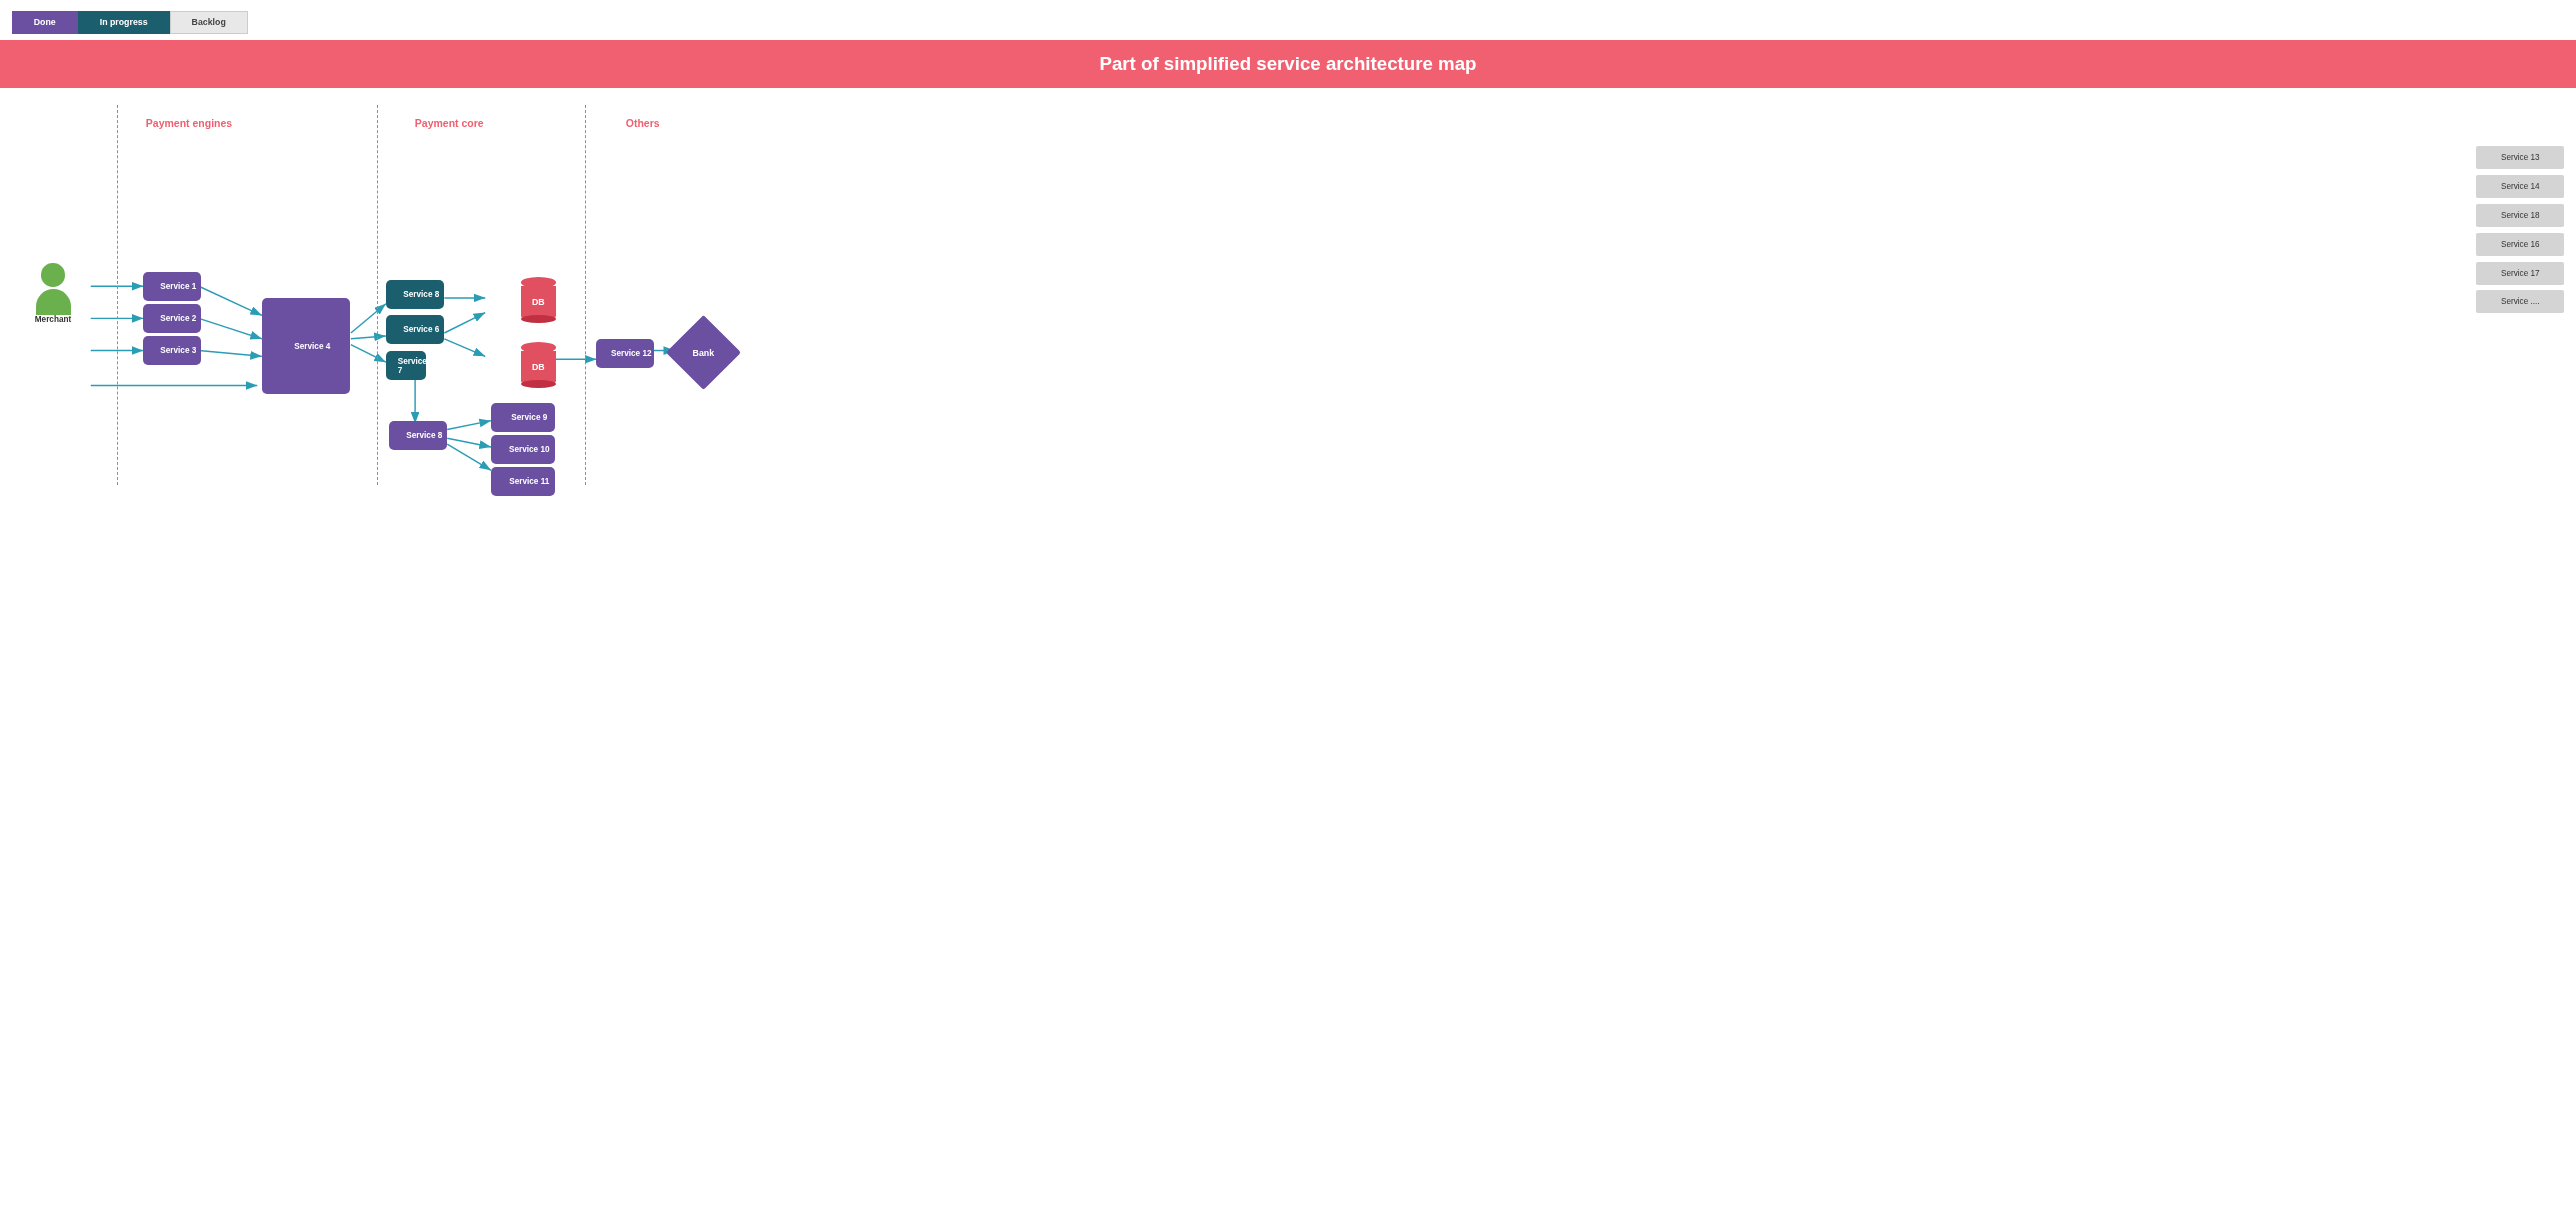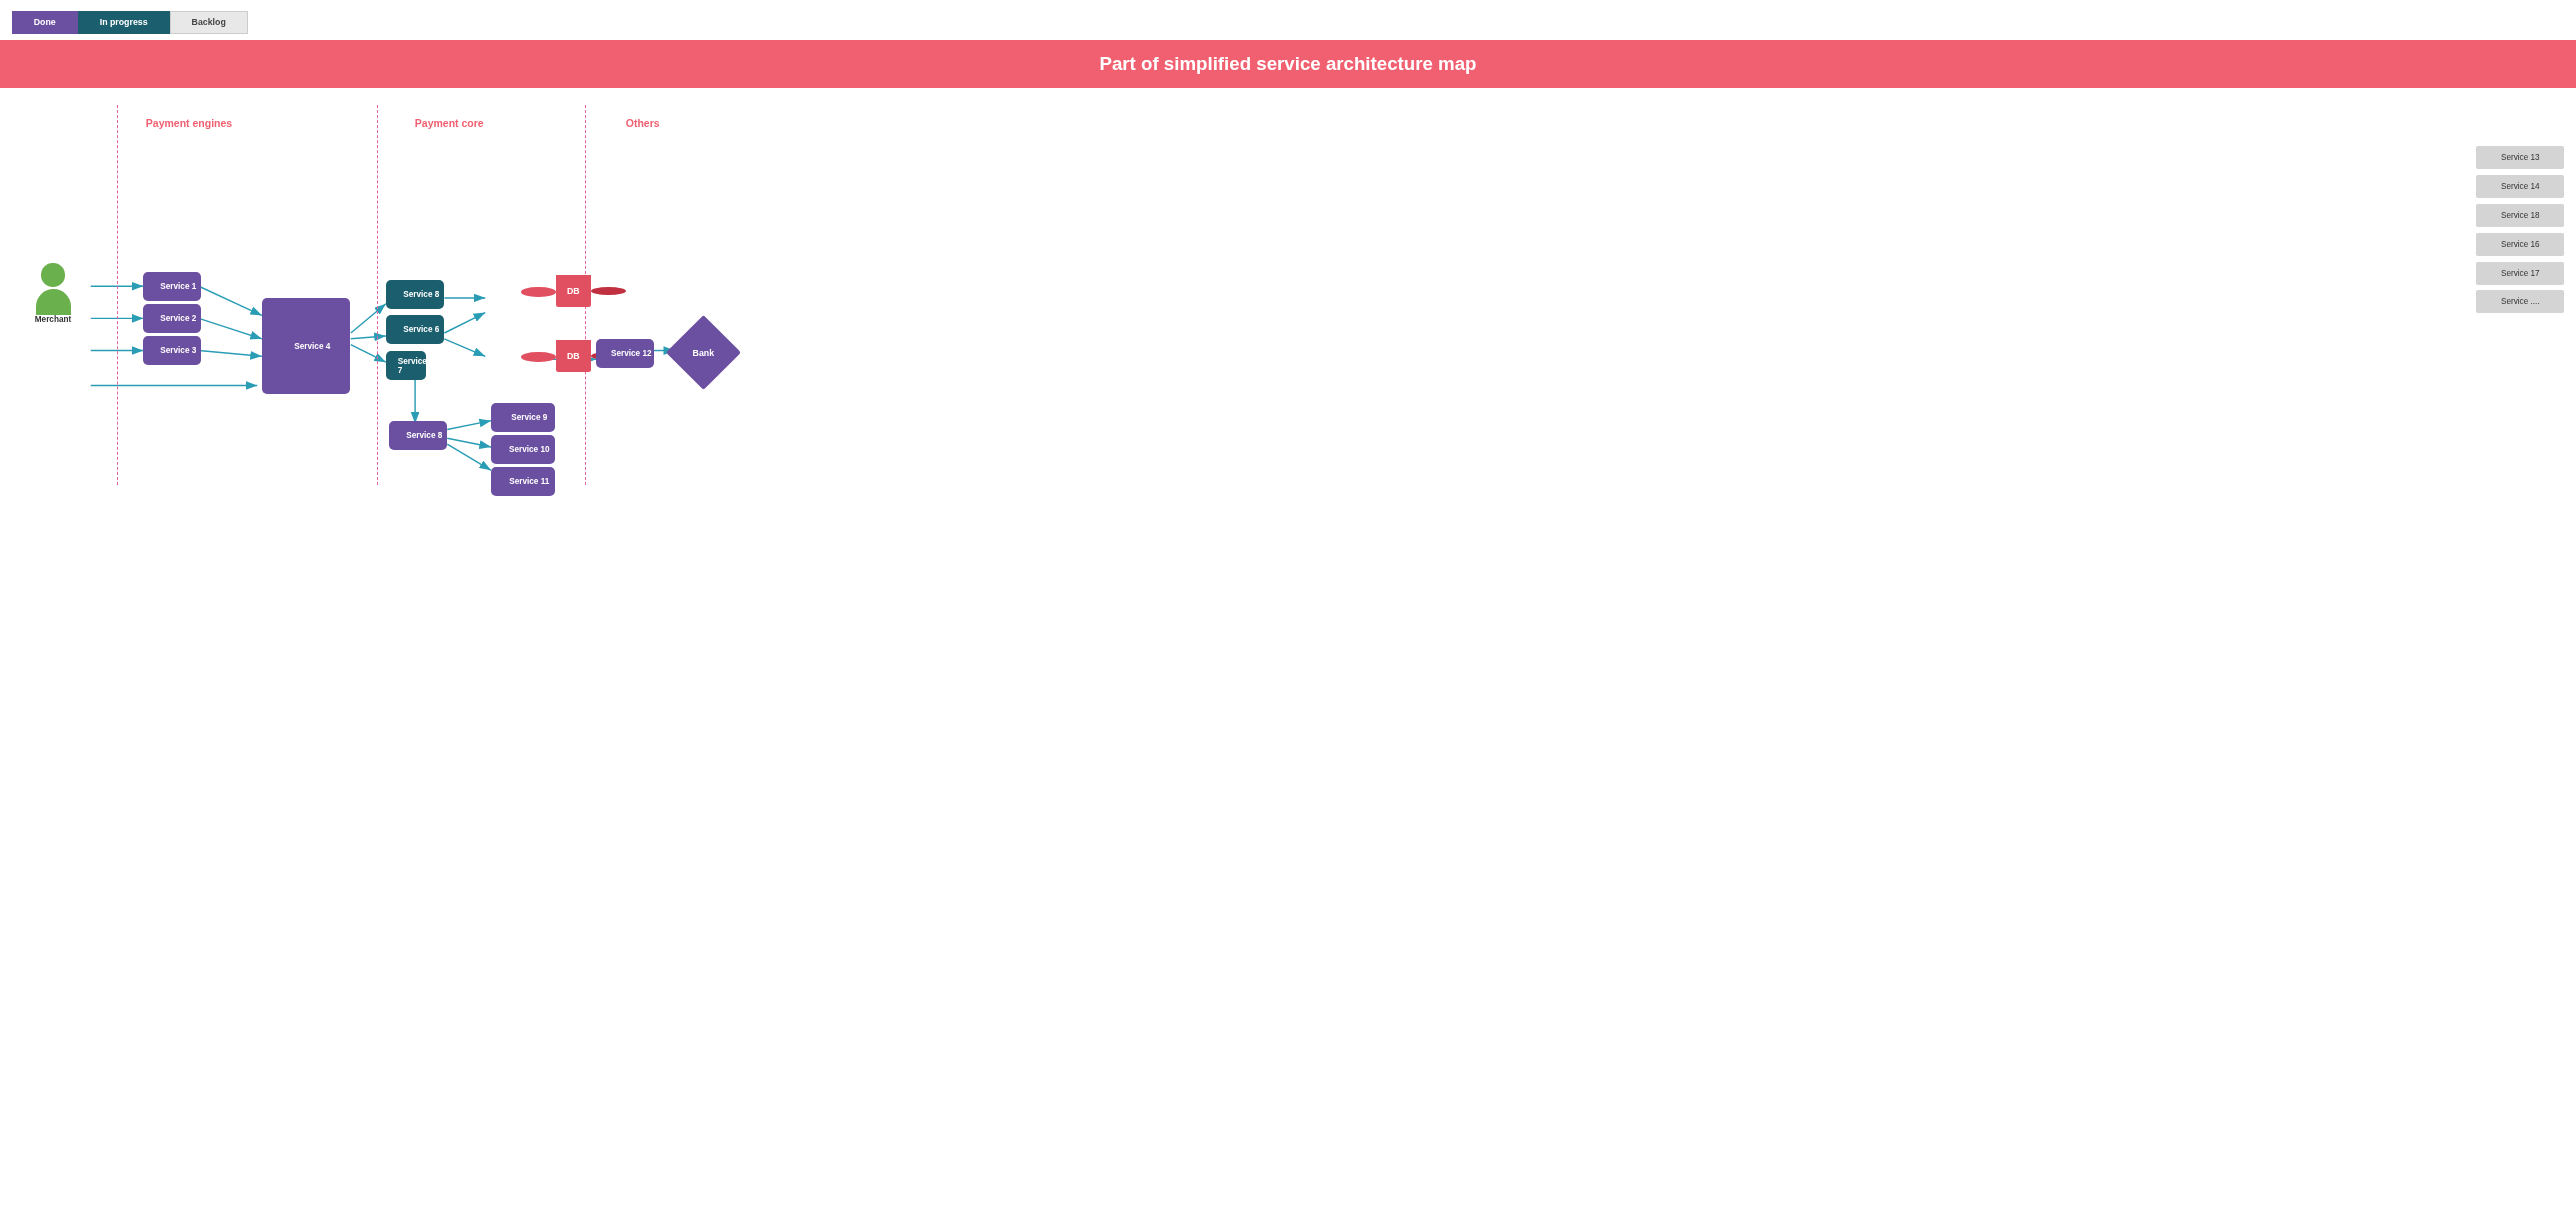--- a/index.html
+++ b/index.html
@@ -81,21 +81,21 @@
       border-radius: 5px;
       padding-left: 13px;
     }
     .svc-box.dark { background: #1b5e6e; }
     .svc-box.large { background: #6b4fa0; }
 
     
     .db-cylinder {
       position: absolute;
       display: flex;
-      flex-direction: row;
+      flex-direction: column;
       align-items: center;
       justify-content: flex-end;
       padding-left: 36px;
     }
     .db-top {
       width: 35px;
       height: 10.5px;
       background: #e05060;
       border-radius: 50%;
     }

